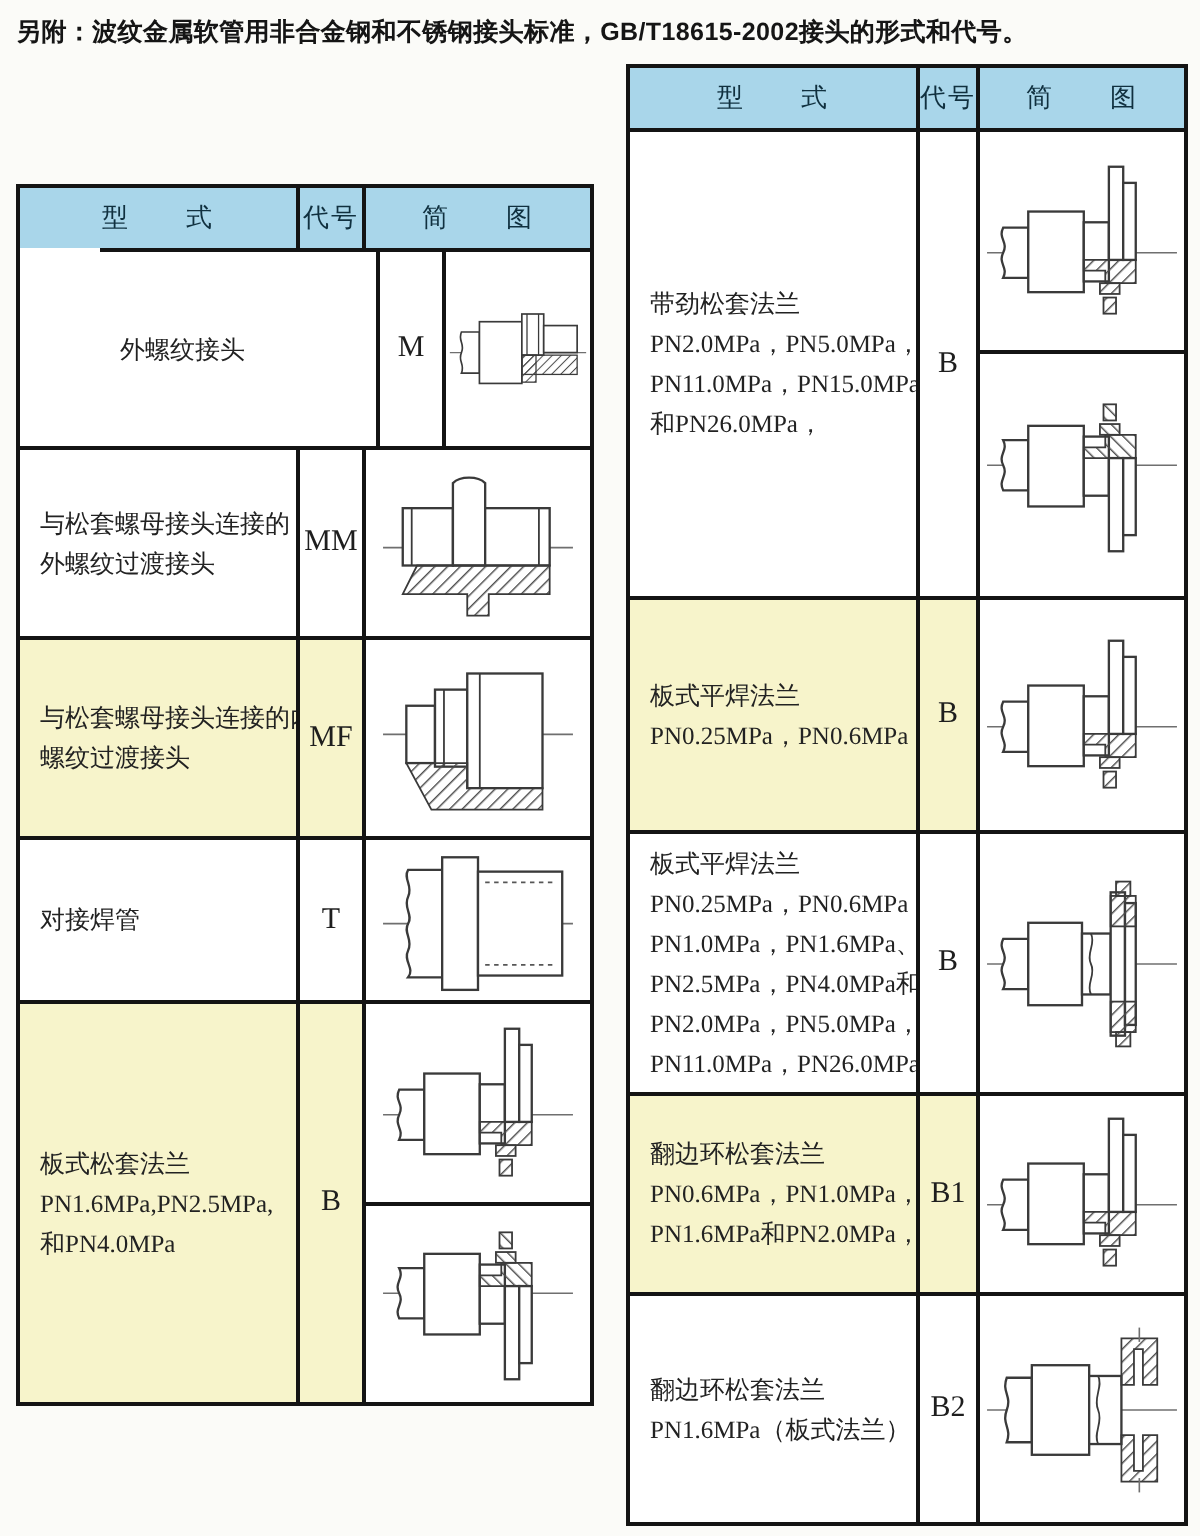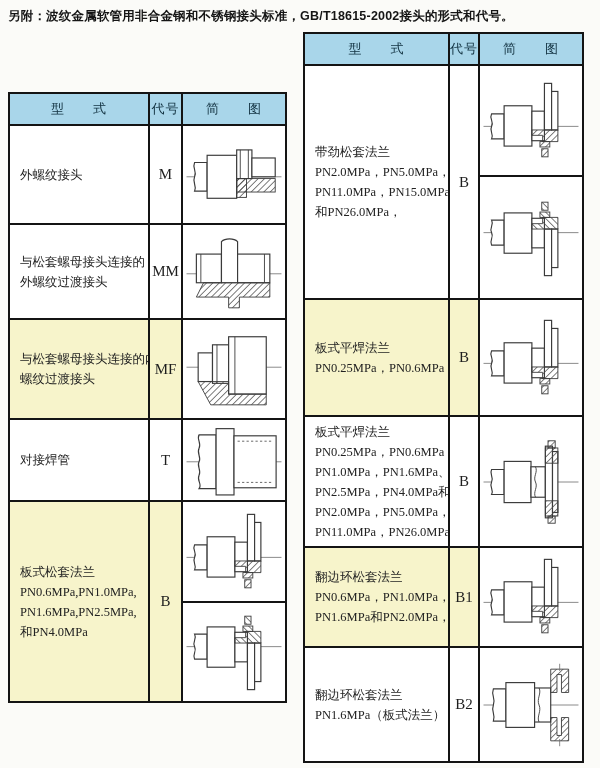--- a/index.html
+++ b/index.html
@@ -71,21 +71,21 @@
 
 <div class="page">
   <div class="title">另附：波纹金属软管用非合金钢和不锈钢接头标准，GB/T18615-2002接头的形式和代号。</div>
   <div class="tables">
     <div class="tbl tbl-left" id="tbl-left">
         <div class="hdr">
           <div class="cell h-cell h-type">型　　式</div>
           <div class="cell h-cell h-code">代号</div>
           <div class="cell h-cell h-diag">简　　图</div>
         </div>
-        <div class="row" style="height: 99px;">
+        <div class="row" style="height: 99px; margin-left: 40px;">
           <div class="cell c-type">
             <div class="type-line">外螺纹接头</div>
           </div>
           <div class="cell c-code">M</div>
           <div class="cell c-diag">
             <div class="sub">
               <svg viewBox="0 0 112 96" width="102" height="86" preserveAspectRatio="xMidYMid meet">
                 <line class="cl" x1="3" y1="50" x2="109" y2="50"></line>
                 <path class="sh" d="M26,34 L26,66 L12,66
     C15,59 9,57 12,50
@@ -155,21 +155,20 @@
      <rect class="sh" x="56" y="21" width="47" height="58"></rect>
      <line class="dsh" x1="60" y1="27" x2="99" y2="27"></line>
      <line class="dsh" x1="60" y1="73" x2="99" y2="73"></line>
               </svg>
             </div>
           </div>
         </div>
         <div class="row" style="height: 201px;">
           <div class="cell c-type hl">
             <div class="type-line">板式松套法兰</div>
-            <div class="type-line">PN0.6MPa,PN1.0MPa,</div>
             <div class="type-line">PN1.6MPa,PN2.5MPa,</div>
             <div class="type-line">和PN4.0MPa</div>
           </div>
           <div class="cell c-code hl">B</div>
           <div class="cell c-diag">
             <div class="sub" style="flex: 0 0 99px;">
               <svg viewBox="0 0 112 96" width="102" height="86" preserveAspectRatio="xMidYMid meet">
                 <line class="cl" x1="3" y1="54" x2="109" y2="54"></line>
                 <path class="sh" d="M26,40 L26,68 L12,68
     C15,62 9,60 12,54

